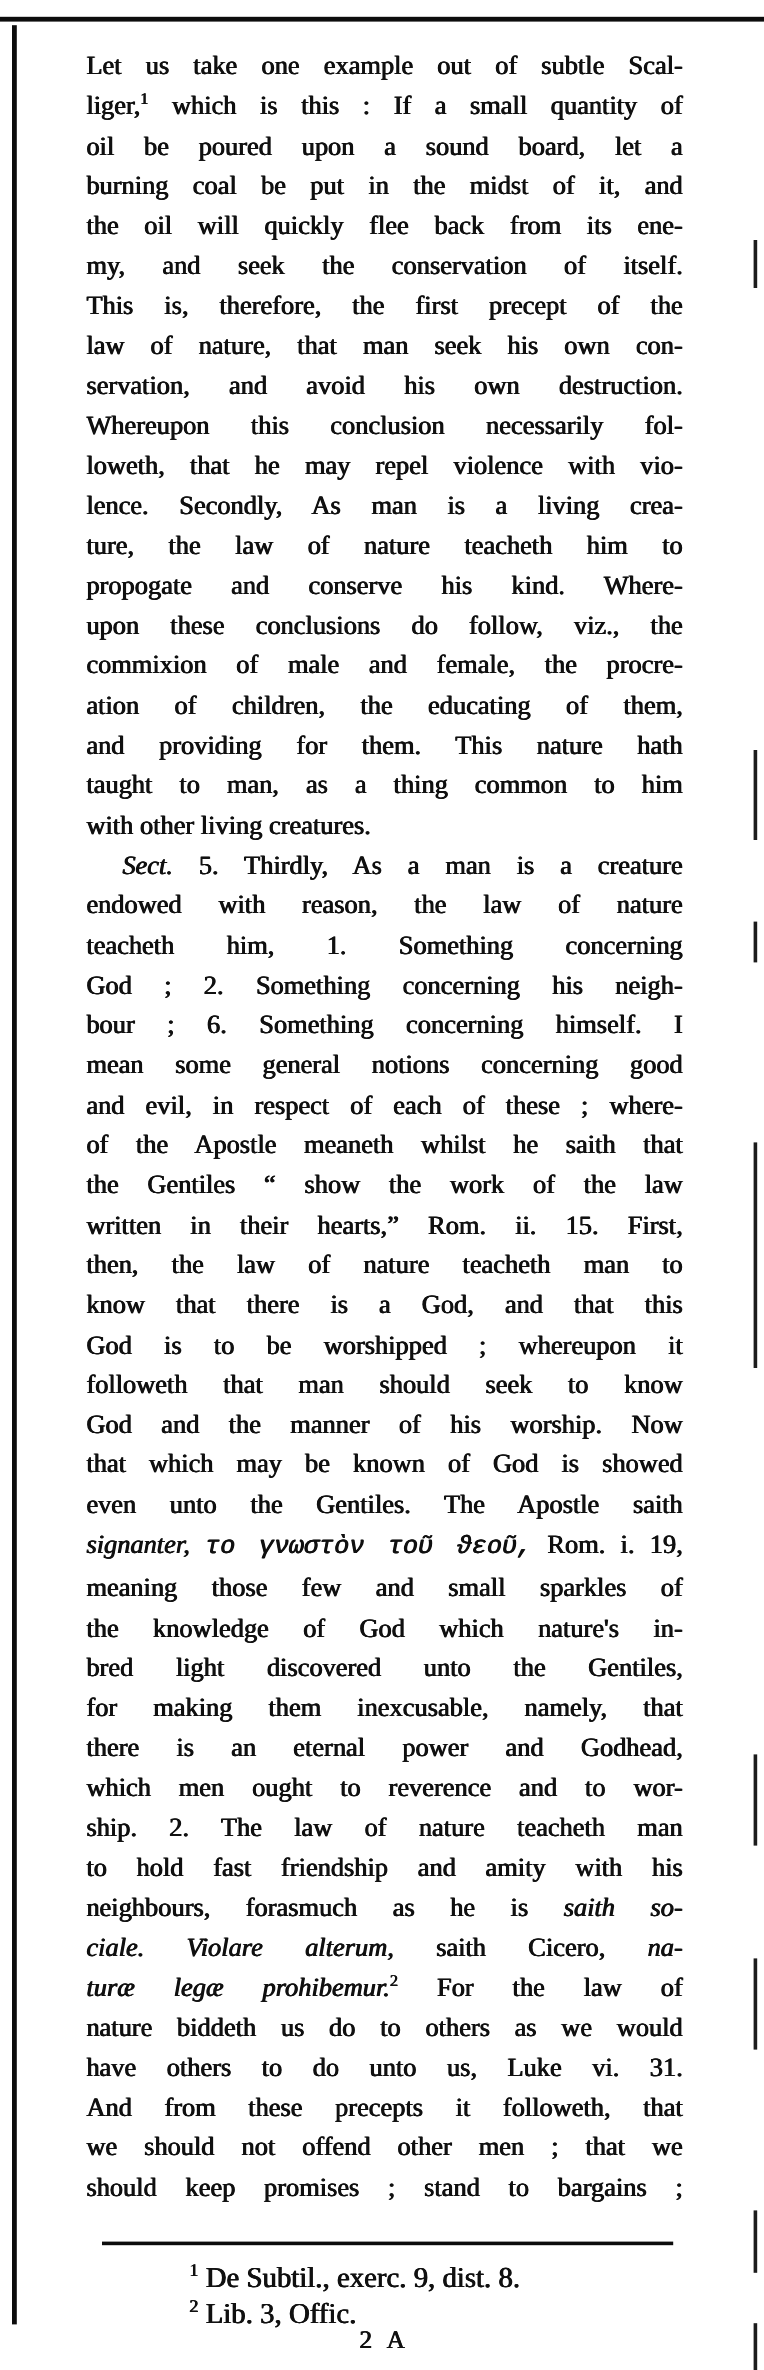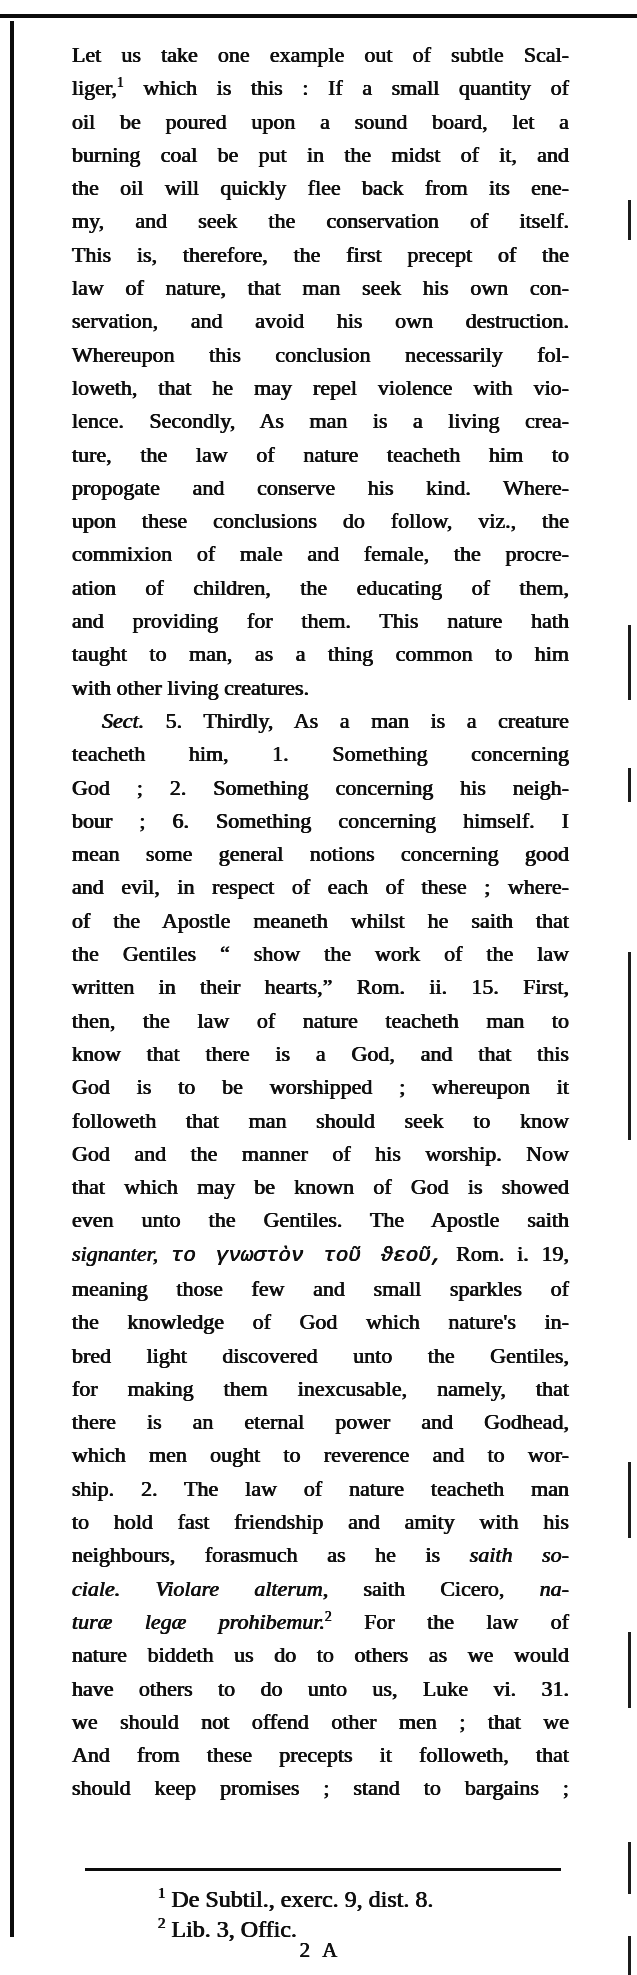--- a/index.html
+++ b/index.html
@@ -86,20 +86,21 @@
         <div class="line"><span>propogate and conserve his kind.  Where-</span></div>
         <div class="line"><span>upon these conclusions do follow, viz., the</span></div>
         <div class="line"><span>commixion of male and female, the procre-</span></div>
         <div class="line"><span>ation of children, the educating of them,</span></div>
         <div class="line"><span>and providing for them.  This nature hath</span></div>
         <div class="line"><span>taught to man, as a thing common to him</span></div>
         <div class="line last"><span>with other living creatures.</span></div>
       </div>
       <div class="para">
         <div class="line indent"><span class="it">Sect.</span><span> 5. Thirdly, As a man is a creature</span></div>
+        <div class="line"><span>endowed with reason, the law of nature</span></div>
         <div class="line"><span>teacheth him, 1. Something concerning</span></div>
         <div class="line"><span>God ; 2. Something concerning his neigh-</span></div>
         <div class="line"><span>bour ; 6. Something concerning himself.  I</span></div>
         <div class="line"><span>mean some general notions concerning good</span></div>
         <div class="line"><span>and evil, in respect of each of these ; where-</span></div>
         <div class="line"><span>of the Apostle meaneth whilst he saith that</span></div>
         <div class="line"><span>the Gentiles “ show the work of the law</span></div>
         <div class="line"><span>written in their hearts,” Rom. ii. 15.  First,</span></div>
         <div class="line"><span>then, the law of nature teacheth man to</span></div>
         <div class="line"><span>know that there is a God, and that this</span></div>
@@ -115,22 +116,22 @@
         <div class="line"><span>for making them inexcusable, namely, that</span></div>
         <div class="line"><span>there is an eternal power and Godhead,</span></div>
         <div class="line"><span>which men ought to reverence and to wor-</span></div>
         <div class="line"><span>ship.  2. The law of nature teacheth man</span></div>
         <div class="line"><span>to hold fast friendship and amity with his</span></div>
         <div class="line"><span>neighbours, forasmuch as he is </span><span class="it">saith so-</span></div>
         <div class="line"><span class="it">ciale.  Violare alterum,</span><span> saith Cicero, </span><span class="it">na-</span></div>
         <div class="line"><span class="it">turæ legæ prohibemur.</span><span class="sup">2</span><span>  For the law of</span></div>
         <div class="line"><span>nature biddeth us do to others as we would</span></div>
         <div class="line"><span>have others to do unto us, Luke vi. 31.</span></div>
+        <div class="line"><span>And from these precepts it followeth, that</span></div>
         <div class="line"><span>we should not offend other men ; that we</span></div>
-        <div class="line"><span>And from these precepts it followeth, that</span></div>
         <div class="line"><span>should keep promises ; stand to bargains ;</span></div>
       </div>
     </div>
 
   <div class="fn-rule"></div>
 
   <div class="footnotes">
     <div class="fn-line"><span class="sup">1</span><span> De Subtil., exerc. 9, dist. 8.</span></div>
     <div class="fn-line"><span class="sup">2</span><span> Lib. 3, Offic.</span></div>
   </div>

